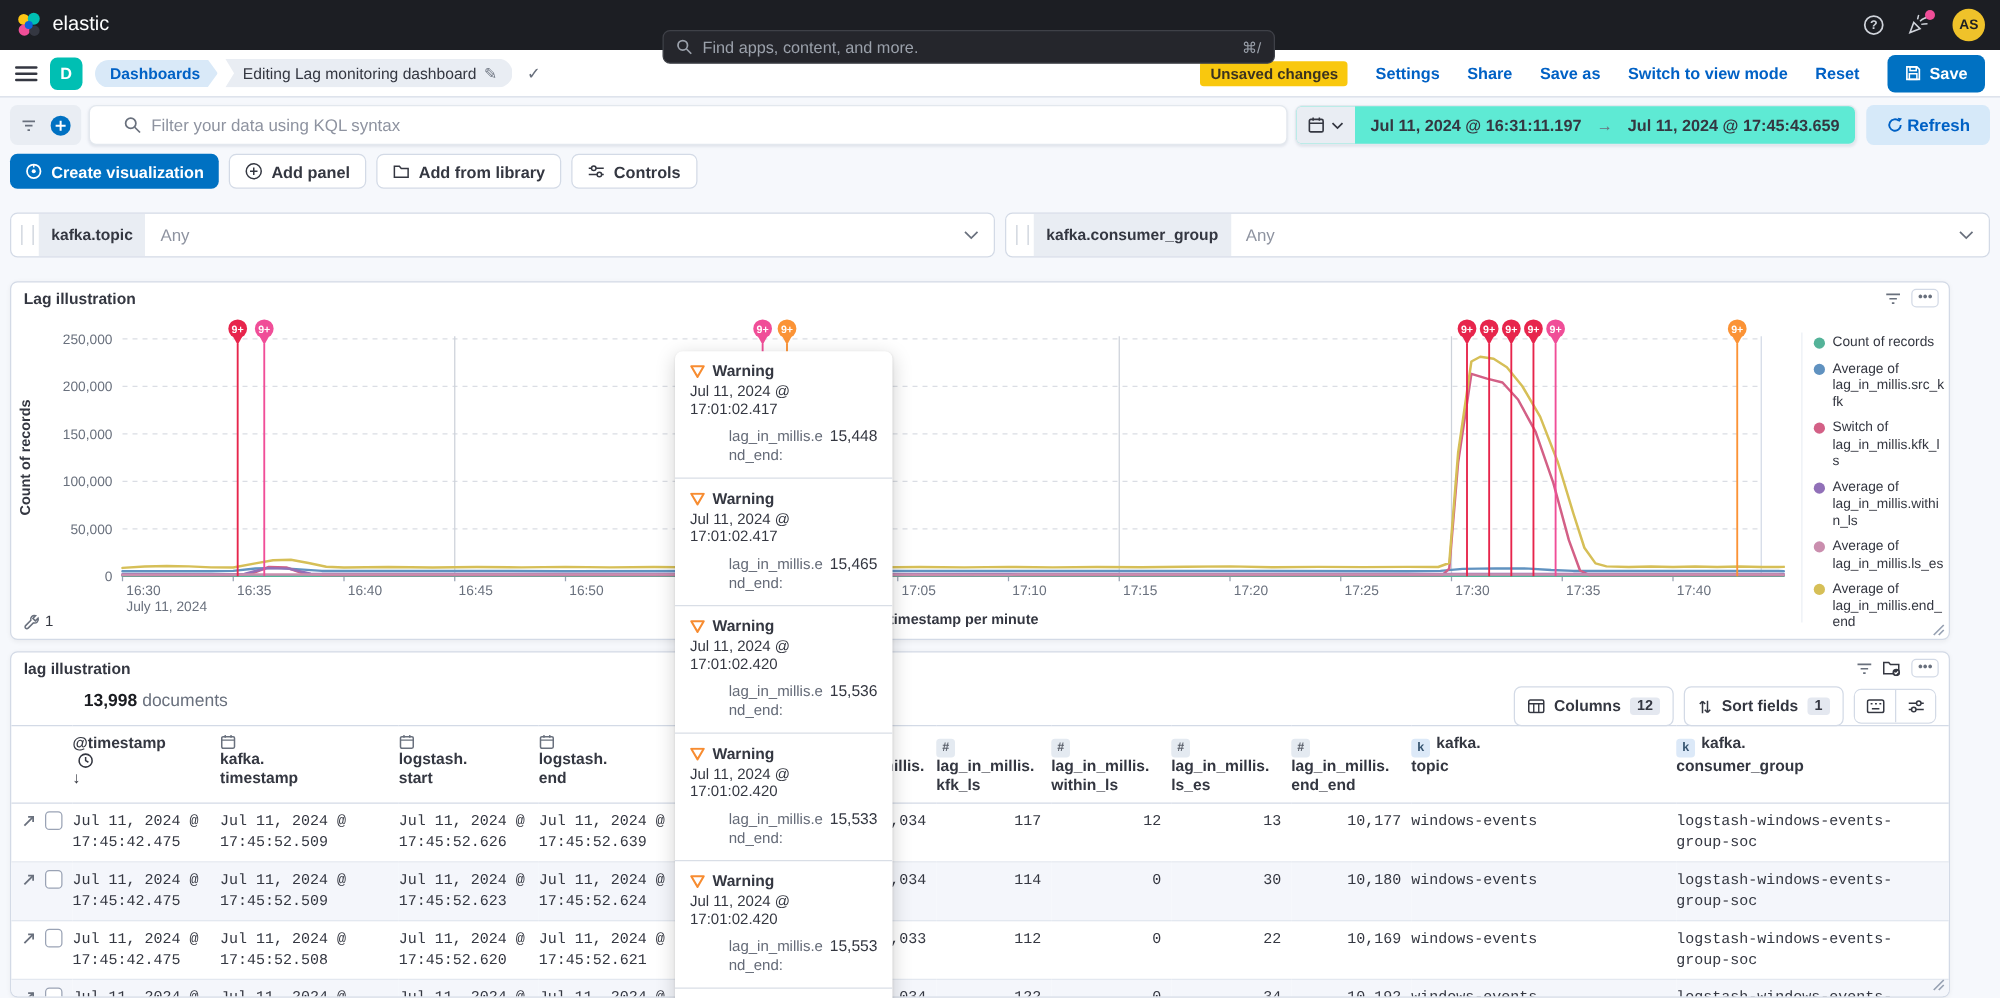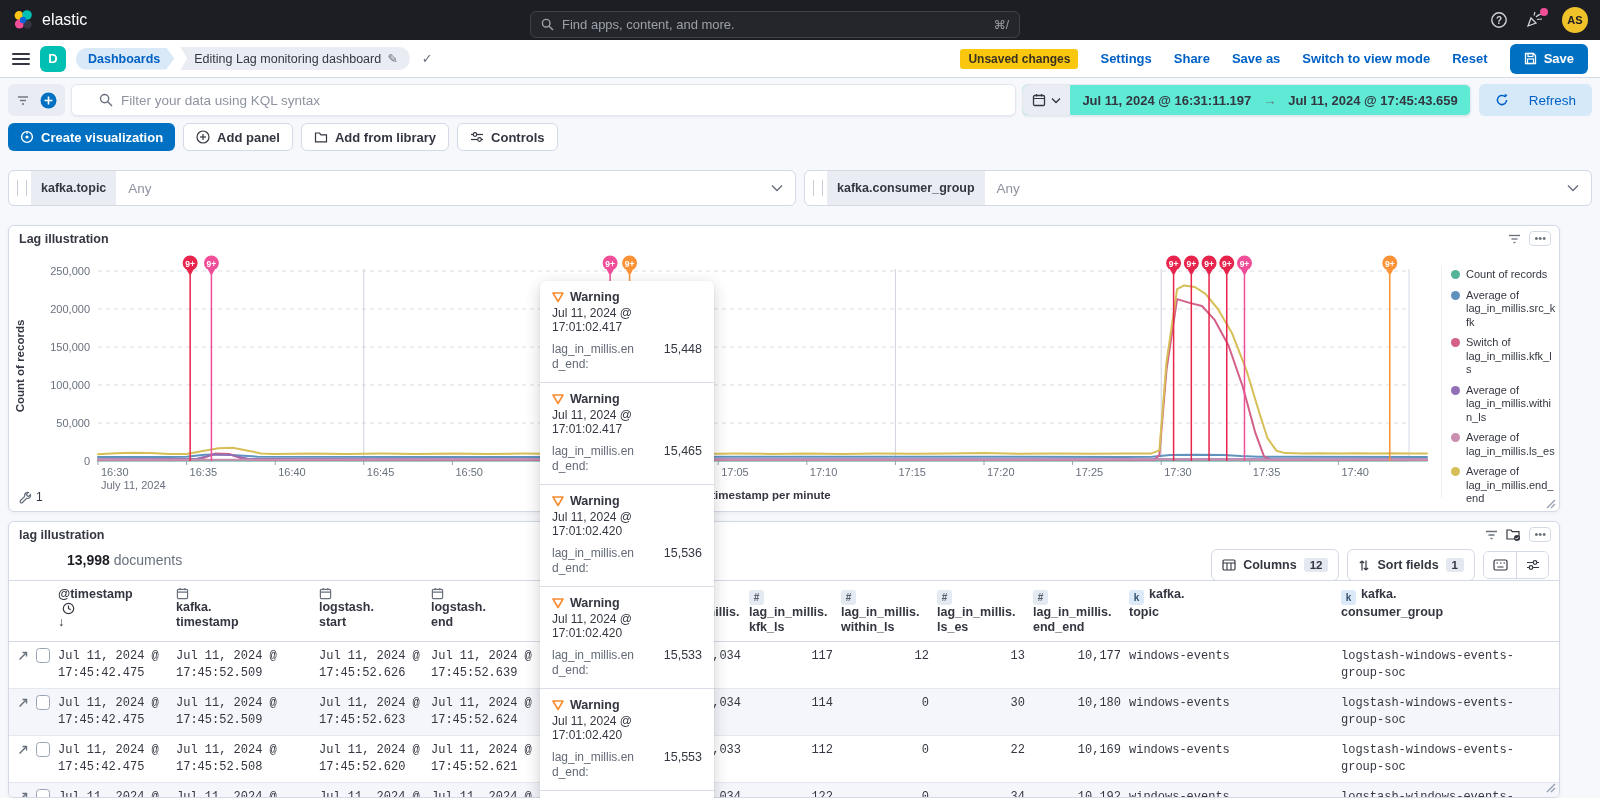--- a/index.html
+++ b/index.html
@@ -4,21 +4,21 @@
 <style>
   * { margin:0; padding:0; box-sizing:border-box; }
   html,body { width:1600px; height:798px; overflow:hidden; background:#f6f8fc;
     font-family:"Liberation Sans","DejaVu Sans",sans-serif; color:#343741; }
   svg { display:block; }
 
   
   .topnav { position:absolute; top:0; left:0; width:1600px; height:40px; background:#1c1e23;
     display:flex; align-items:center; padding:0 12px; z-index:30;}
   .brand { display:flex; align-items:center; gap:8px; color:#fff; font-size:16px; }
-  .nav-search { position:absolute; left:530px; top:11px; width:490px; height:27px; background:#25262c;
+  .nav-search { position:absolute; left:530px; top:24px; width:490px; height:27px; background:#25262c;
     border:1px solid #3f4148; border-radius:6px; display:flex; align-items:center; padding:0 10px; gap:8px; }
   .nav-search .ph { color:#9ba1ab; font-size:13px; flex:1; }
   .nav-search .kbd { color:#9ba1ab; font-size:12px; }
   .nav-icons { margin-left:auto; display:flex; align-items:center; gap:18px; }
   .avatar { width:26px; height:26px; border-radius:50%; background:#efc22a; color:#1c1e23;
     font-size:11px; font-weight:bold; display:flex; align-items:center; justify-content:center; }
   .notif-wrap { position:relative; }
   .notif-dot { position:absolute; top:-3px; right:-4px; width:8px; height:8px; border-radius:50%; background:#f04e98; }
 
   
@@ -47,21 +47,21 @@
   .filter-group { height:32px; background:#e9edf3; border-radius:6px; display:flex; align-items:center; padding:0 8px; gap:10px;}
   .kql { flex:1; height:32px; background:#fff; border:1px solid #e3e8ee; border-radius:6px;
     box-shadow:0 1px 2px rgba(152,162,179,.2); display:flex; align-items:center; padding:0 27px; gap:8px;}
   .kql .ph { color:#8e93a0; font-size:13.5px; }
   .datepicker { height:32px; background:#5eead4; border:1px solid #e3e8ee; border-radius:6px;
     box-shadow:0 1px 2px rgba(152,162,179,.2); display:flex; align-items:center; overflow:hidden;}
   .date-cal { height:100%; background:#e9edf3; display:flex; align-items:center; gap:5px; padding:0 9px; cursor:pointer;}
   .date-txt { font-size:13px; font-weight:600; color:#343741; padding:0 12px; cursor:pointer; white-space:nowrap;}
   .date-arrow { color:#69707d; font-size:13px; }
   .btn-refresh { height:32px; margin-left:2px; background:#d6e9f9; border:none; border-radius:6px;
-    color:#0061c5; font-size:13.5px; font-weight:400; padding:0 16px; display:flex; align-items:center; gap:20px; cursor:pointer;}
+    color:#0061c5; font-size:13.5px; font-weight:700; padding:0 16px; display:flex; align-items:center; gap:3px; cursor:pointer;}
 
   
   .actionsbar { position:absolute; top:122px; left:0; width:1472px; height:30px; display:flex;
     align-items:center; padding:0 8px; gap:8px; }
   .btn-primary { background:#0071c2; color:#fff; border:none; border-radius:6px; height:28px;
     padding:0 12px; font-size:13px; font-weight:600; display:flex; align-items:center; gap:7px; cursor:pointer;}
   .btn-sec { background:#fff; color:#343741; border:1px solid #d3dae6; border-radius:6px; height:28px;
     padding:0 12px; font-size:13px; font-weight:600; display:flex; align-items:center; gap:7px; cursor:pointer;}
 
   
@@ -91,21 +91,21 @@
   .lg-item { display:flex; gap:6px; font-size:11px; line-height:13.5px; color:#343741; cursor:pointer;}
   .lg-dot { width:9px; height:9px; border-radius:50%; margin-top:2px; flex:none; }
   .lg-txt { overflow-wrap:anywhere; }
 
   
   .ann-tooltip { position:absolute; top:281px; left:540px; width:174px; background:#fff;
     border-radius:6px; box-shadow:0 1px 2px rgba(0,0,0,.1),0 4px 16px rgba(0,0,0,.18); z-index:40; overflow:hidden;}
   .ann-entry { padding:9px 12px 10px; border-bottom:1px solid #d9dee6; }
   .ann-head { display:flex; align-items:center; gap:6px; font-size:12.5px; font-weight:bold; color:#343741;}
   .ann-date { font-size:12px; color:#343741; margin-top:2px; }
-  .ann-row { display:flex; justify-content:space-between; gap:4px; margin-top:8px; font-size:12px;}
+  .ann-row { display:flex; justify-content:space-between; gap:4px; margin-top:8px; font-size:12px;margin-left:31px;}
   .ann-field { color:#646a77; width:84px; overflow-wrap:anywhere; line-height:15px;}
   .ann-val { color:#343741; font-size:12.5px; }
   .ann-more { padding:6px 12px 8px; font-size:12px; color:#343741; text-align:center; cursor:pointer;}
 
   
   .doc-line { position:absolute; top:30px; left:10px; font-size:14px; color:#69707d;margin-left:48px;}
   .doc-line b { color:#1a1c21; font-weight:bold; }
   .grid-toolbar { position:absolute; top:27px; right:10px; display:flex; align-items:center; gap:8px;}
   .gbtn { background:#fff; border:1px solid #d3dae6; border-radius:6px; height:32px; padding:2px 10px;
     display:flex; align-items:center; gap:7px; font-size:12.5px; font-weight:600; color:#343741; cursor:pointer;}

